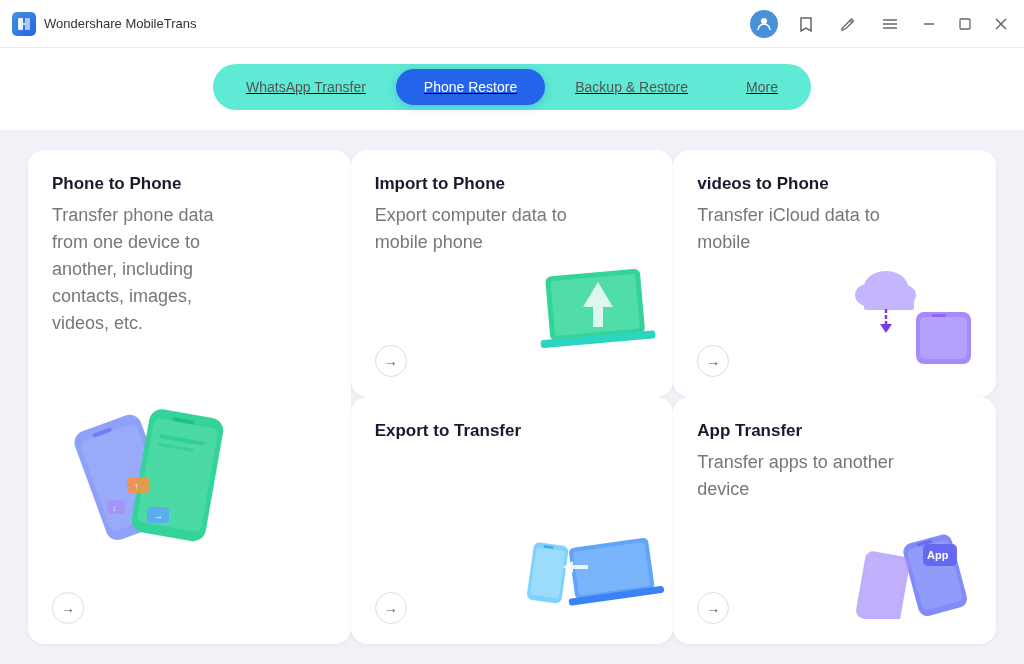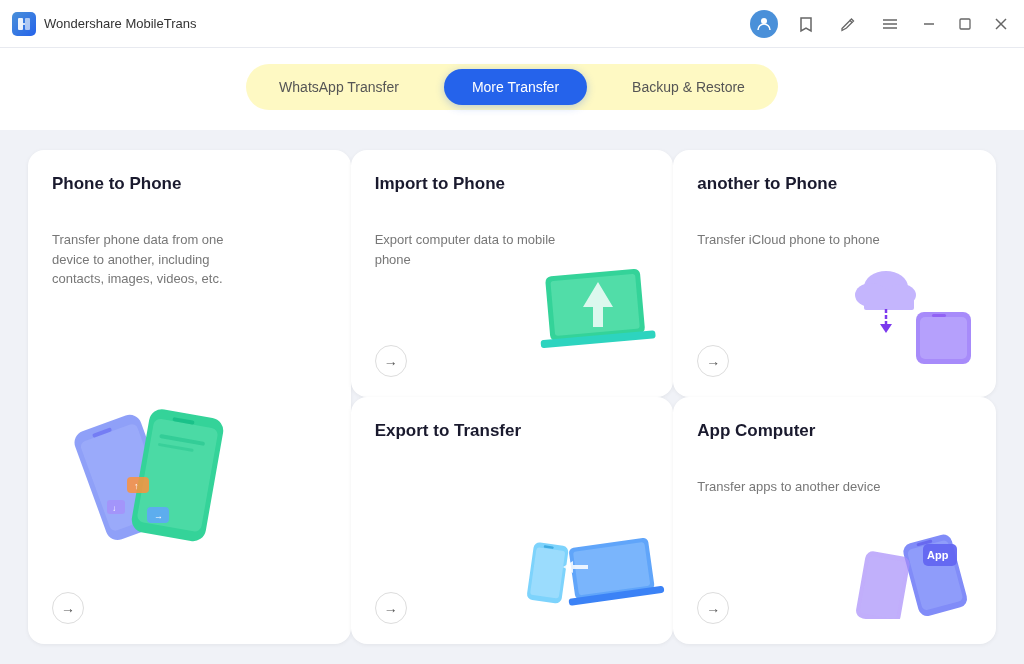--- a/index.html
+++ b/index.html
@@ -84,24 +84,25 @@
     .nav-bar {
       background: #ffffff;
       padding: 16px 0 20px 0;
       display: flex;
       justify-content: center;
       flex-shrink: 0;
     }
     .nav-tabs {
       display: flex;
       align-items: center;
-      background: #fef9c3;
+      background: #5eead4;
       border-radius: 30px;
       padding: 5px;
-      gap: 17px;
+      gap: 2px;
+      text-decoration: underline;
     }
     .nav-tab {
       padding: 10px 28px;
       border-radius: 25px;
       font-size: 14px;
       font-weight: 500;
       cursor: pointer;
       color: #555;
       transition: all 0.2s;
       white-space: nowrap;
@@ -140,25 +141,24 @@
       grid-row: span 2;
     }
 
     .card-title {
       font-size: 17px;
       font-weight: 700;
       color: #1a1a2e;
       margin-bottom: 8px;
     }
     .card-desc {
-      font-size: 13px;
+      font-size: 18px;
       color: #777;
       line-height: 1.5;
       max-width: 200px;
-      margin-top: 28px;
     }
 
     .card-arrow {
       width: 32px;
       height: 32px;
       border: 1.5px solid #ddd;
       border-radius: 50%;
       display: flex;
       align-items: center;
       justify-content: center;
@@ -228,22 +228,23 @@
           <line x1="1" y1="1" x2="11" y2="11" stroke="#666" stroke-width="1.5"></line>
           <line x1="11" y1="1" x2="1" y2="11" stroke="#666" stroke-width="1.5"></line>
         </svg>
     </div>
   </div>
 </div>
 
 <div class="nav-bar">
   <div class="nav-tabs">
     <div class="nav-tab">WhatsApp Transfer</div>
-    <div class="nav-tab active">More Transfer</div>
+    <div class="nav-tab active">Phone Restore</div>
     <div class="nav-tab">Backup &amp; Restore</div>
+    <div class="nav-tab">More</div>
   </div>
 </div>
 
 <div class="main-content">
 
   <div class="card card-large">
     <div class="card-content-area">
       <div class="card-title">Phone to Phone</div>
       <div class="card-desc">Transfer phone data from one device to another, including contacts, images, videos, etc.</div>
 
@@ -298,22 +299,22 @@
       <g transform="translate(45, 30)">
         <polygon points="20,0 35,25 25,25 25,45 15,45 15,25 5,25" fill="white" opacity="0.8"></polygon>
       </g>
     </svg>
     <div style="margin-top:auto;">
       <div class="card-arrow">→</div>
     </div>
   </div>
 
   <div class="card">
-    <div class="card-title">another to Phone</div>
-    <div class="card-desc">Transfer iCloud phone to phone</div>
+    <div class="card-title">videos to Phone</div>
+    <div class="card-desc">Transfer iCloud data to mobile</div>
 
     <svg width="145" height="115" viewBox="0 0 145 115" style="position:absolute;right:5px;bottom:25px;">
 
       <rect x="70" y="55" width="55" height="52" rx="8" fill="#a78bfa"></rect>
       <rect x="74" y="60" width="47" height="42" rx="5" fill="#c4b5fd" opacity="0.5"></rect>
       <rect x="86" y="57" width="14" height="3" rx="1.5" fill="#7c3aed" opacity="0.5"></rect>
 
       <ellipse cx="40" cy="30" rx="22" ry="16" fill="#c4b5fd"></ellipse>
       <ellipse cx="25" cy="38" rx="16" ry="12" fill="#c4b5fd"></ellipse>
       <ellipse cx="55" cy="38" rx="15" ry="11" fill="#c4b5fd"></ellipse>
@@ -345,21 +346,21 @@
       </g>
 
       <polygon points="45,48 55,42 55,46 70,46 70,50 55,50 55,54" fill="white" opacity="0.85"></polygon>
     </svg>
     <div style="margin-top:auto;">
       <div class="card-arrow">→</div>
     </div>
   </div>
 
   <div class="card">
-    <div class="card-title">App Computer</div>
+    <div class="card-title">App Transfer</div>
     <div class="card-desc">Transfer apps to another device</div>
 
     <svg width="155" height="100" viewBox="0 0 155 100" style="position:absolute;right:0px;bottom:25px;">
 
       <g transform="rotate(-15, 90, 60)">
         <rect x="70" y="20" width="50" height="75" rx="9" fill="#818cf8"></rect>
         <rect x="74" y="26" width="42" height="63" rx="5" fill="#a5b4fc" opacity="0.4"></rect>
         <rect x="85" y="22" width="16" height="3" rx="1.5" fill="#4f46e5" opacity="0.5"></rect>
       </g>
 

